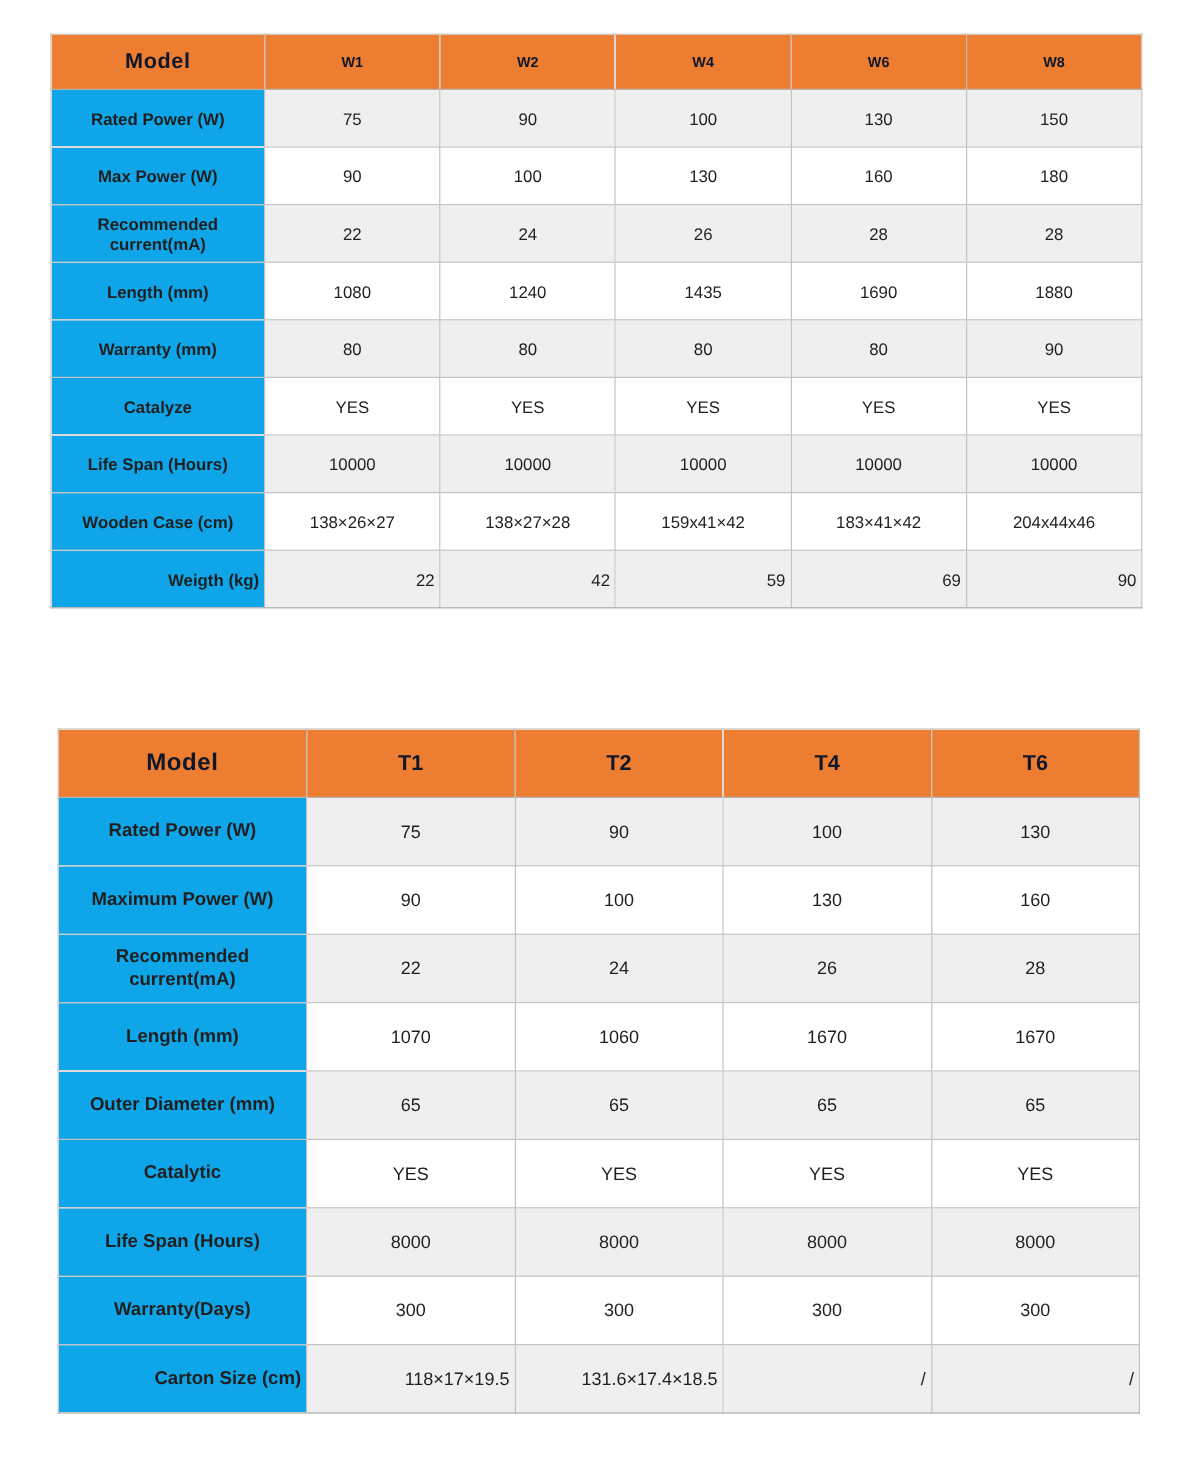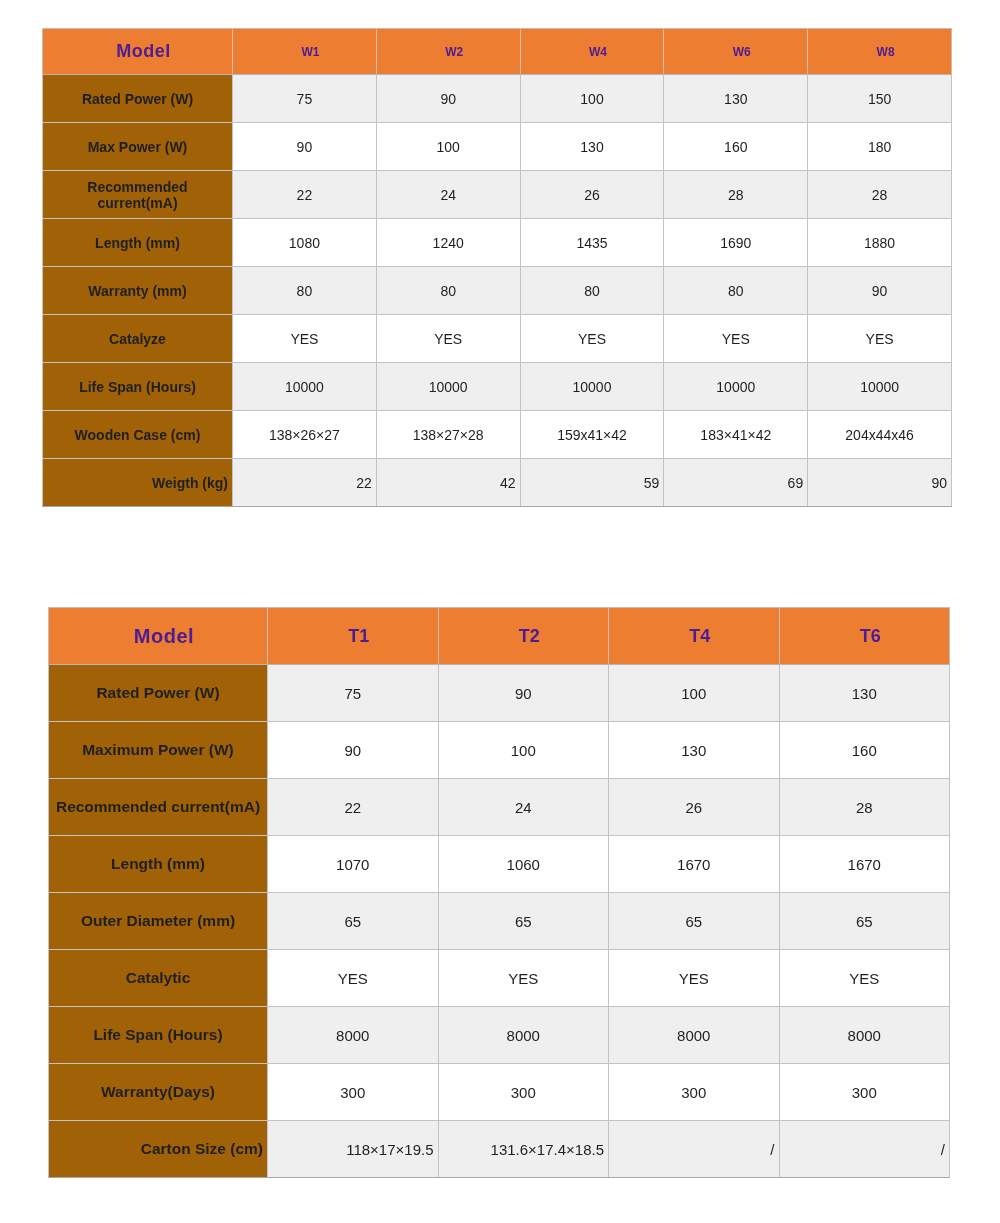--- a/index.html
+++ b/index.html
@@ -23,28 +23,27 @@
   .spec-table th, .spec-table td {
     border: 1px solid #c3c3c3;
     text-align: center;
     vertical-align: middle;
     padding: 2px 4px;
     color: #1f1f1f;
     overflow: hidden;
   }
   .spec-table thead th {
     background: #ed7d31;
-    color: #4c1d95;
+    color: #0f172a;
     font-weight: bold;
     border-color: #c9bdb2;
     border-bottom-color: #b5b5b5;
-    padding-left: 16px;
   }
   .spec-table tbody td.label-col {
-    background: #a16207;
+    background: #0ea5e9;
     font-weight: bold;
   }
   .spec-table tbody tr:nth-child(odd) td.value { background: #efefef; }
   .spec-table tbody tr:nth-child(even) td.value { background: #ffffff; }
   .spec-table tbody tr:last-child td { border-bottom-color: #a8a8a8; text-align: right; }
 
   
   .table-w { left: 42px; top: 28px; width: 910px; }
   .table-w th.label-col, .table-w td.label-col { width: 169px; }
   .table-w thead th { height: 41px; font-size: 12px; }

